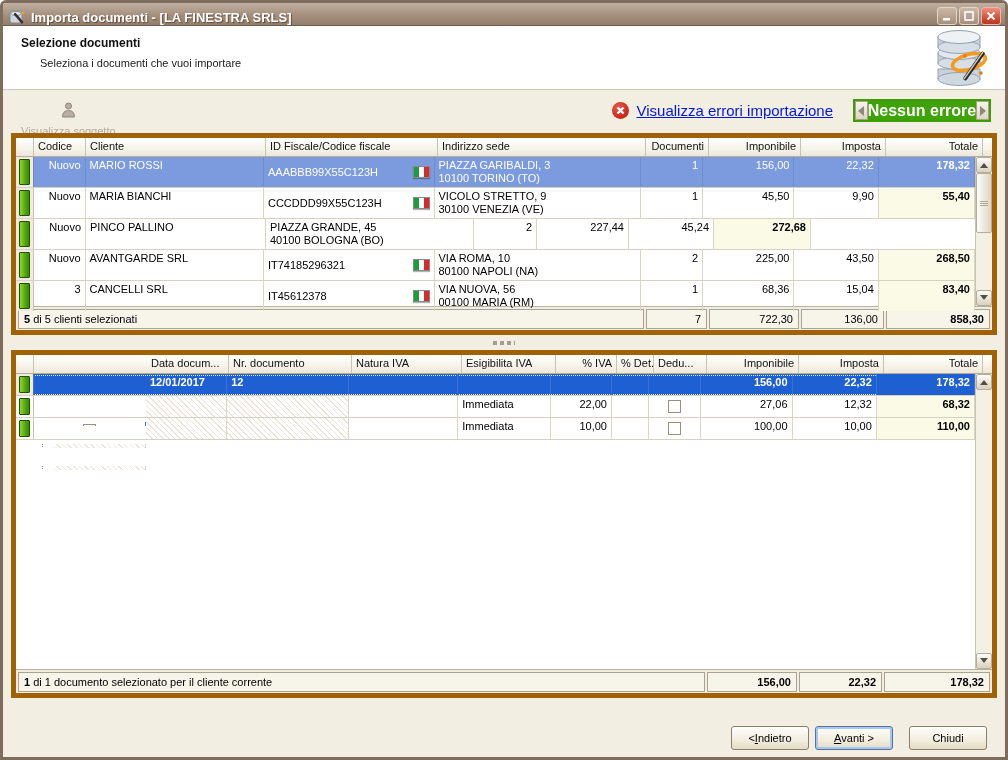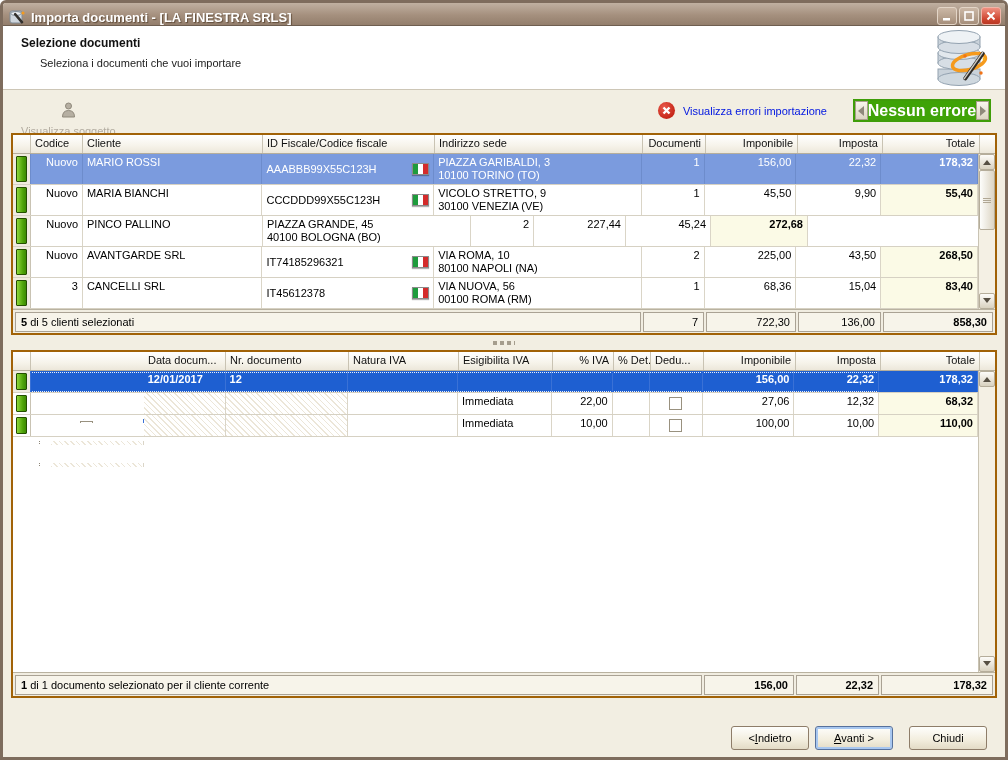--- a/index.html
+++ b/index.html
@@ -16,28 +16,28 @@
   
   .whead{position:absolute;top:23px;left:0;right:0;height:64px;background:#fff;border-bottom:1px solid #cdc6b6;}
   .whead .h1{position:absolute;left:18px;top:10px;font-size:12px;font-weight:bold;color:#111;}
   .whead .h2{position:absolute;left:37px;top:31px;font-size:11px;color:#222;}
   .dbicon{position:absolute;right:14px;top:3px;}
   
   .toolbar{position:absolute;top:88px;left:0;right:0;height:42px;}
   .tool-left{position:absolute;left:18px;top:11px;display:flex;align-items:center;gap:7px;color:#b3aca0;font-size:11px;flex-direction:column;}
   .tool-right{position:absolute;right:14px;top:8px;display:flex;align-items:center;gap:8px;}
   .erricon{width:17px;height:17px;border-radius:50%;background:radial-gradient(circle at 35% 30%,#e8574a,#b91405);display:flex;align-items:center;justify-content:center;}
-  .errlink{color:#0016e0;font-size:11px;cursor:pointer;margin-right:18px;}
+  .errlink{color:#0016e0;text-decoration:underline;font-size:15px;cursor:pointer;margin-right:12px;}
   .errnav{width:138px;height:23px;border:2px solid #3f9d08;background:#3fa307;display:flex;align-items:stretch;}
   .errnav-btn{width:37px;background:linear-gradient(#f8f5ec,#dcd5c3);border:1px solid #a99f8c;display:flex;align-items:center;justify-content:center;cursor:pointer;}
   .errnav-lbl{flex:1;color:#fff;font-weight:bold;font-size:16px;display:flex;align-items:center;justify-content:center;white-space:nowrap;}
   .tri-l{width:0;height:0;border:5px solid transparent;border-right:6px solid #8f897b;border-left:none;}
   .tri-r{width:0;height:0;border:5px solid transparent;border-left:6px solid #8f897b;border-right:none;}
   
-  .tbl{position:absolute;left:8px;width:986px;border:2px solid #a16207;background:#fff;display:flex;flex-direction:column;}
+  .tbl{position:absolute;left:8px;width:986px;border:5px solid #a16207;background:#fff;display:flex;flex-direction:column;}
   .tbl.clients{top:130px;height:202px;}
   .tbl.docs{top:347px;height:348px;}
   .thead{display:flex;height:19px;background:linear-gradient(#ffffff,#f6f3ea 60%,#ece7da);border-bottom:1px solid #b5ae9c;flex:0 0 auto;}
   .hc{border-right:1px solid #c9c3b3;font-size:11px;color:#111;padding:2px 4px;white-space:nowrap;overflow:hidden;}
   .hc.num{text-align:right;}
   .hsp{flex:1;border-right:none;}
   .tbody{display:flex;flex:1;min-height:0;}
   .rows{flex:1;min-width:0;}
   .trow{display:flex;border-bottom:1px solid #d6d1c3;background:#fff;}
   .trow.t1{height:31px;}
@@ -296,21 +296,21 @@
           <div class="c ct-idf idf">
               <span>IT45612378</span>
               <span class="flag">
                 <i class="fg"></i>
                 <i class="fw"></i>
                 <i class="fr"></i>
               </span>
             </div>
           <div class="c ct-addr addr">
               <div>VIA NUOVA, 56</div>
-              <div>00100 ROMA (RM)</div>
+              <div>00100 MARIA (RM)</div>
             </div>
           <div class="c ct-doc num">1</div>
           <div class="c ct-impb num">68,36</div>
           <div class="c ct-impo num">15,04</div>
           <div class="c ct-tot num tot">83,40</div>
         </div>
 
       </div>
       <div class="sb">
         <div class="sb-btn">

